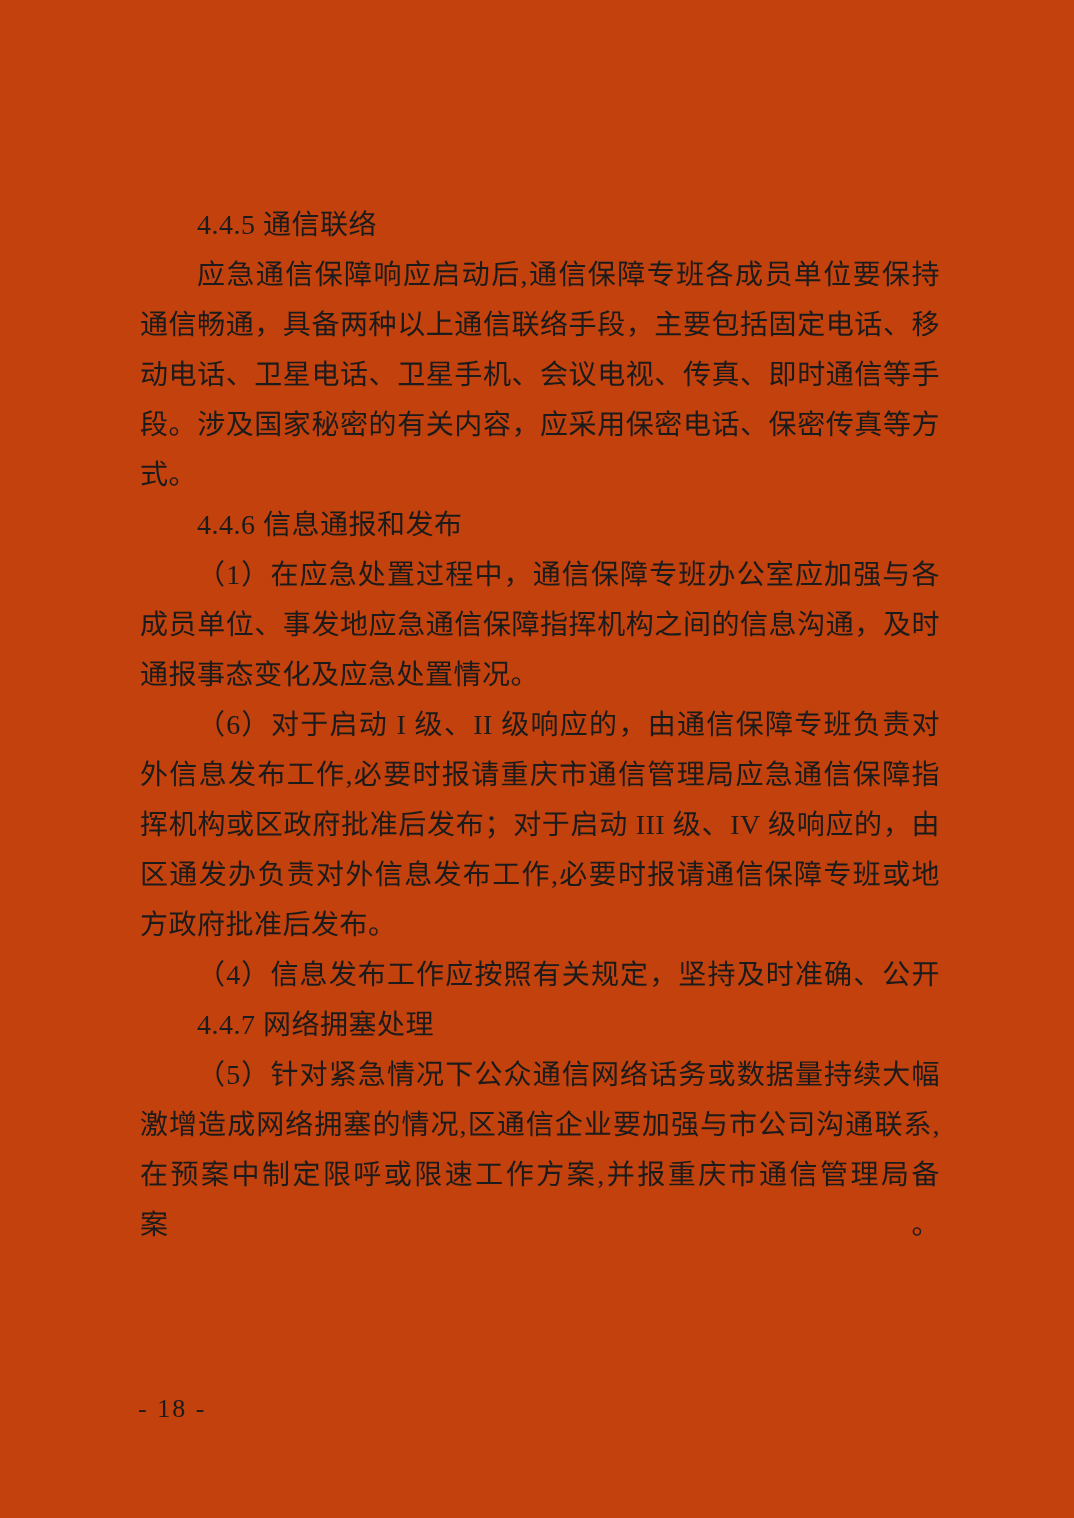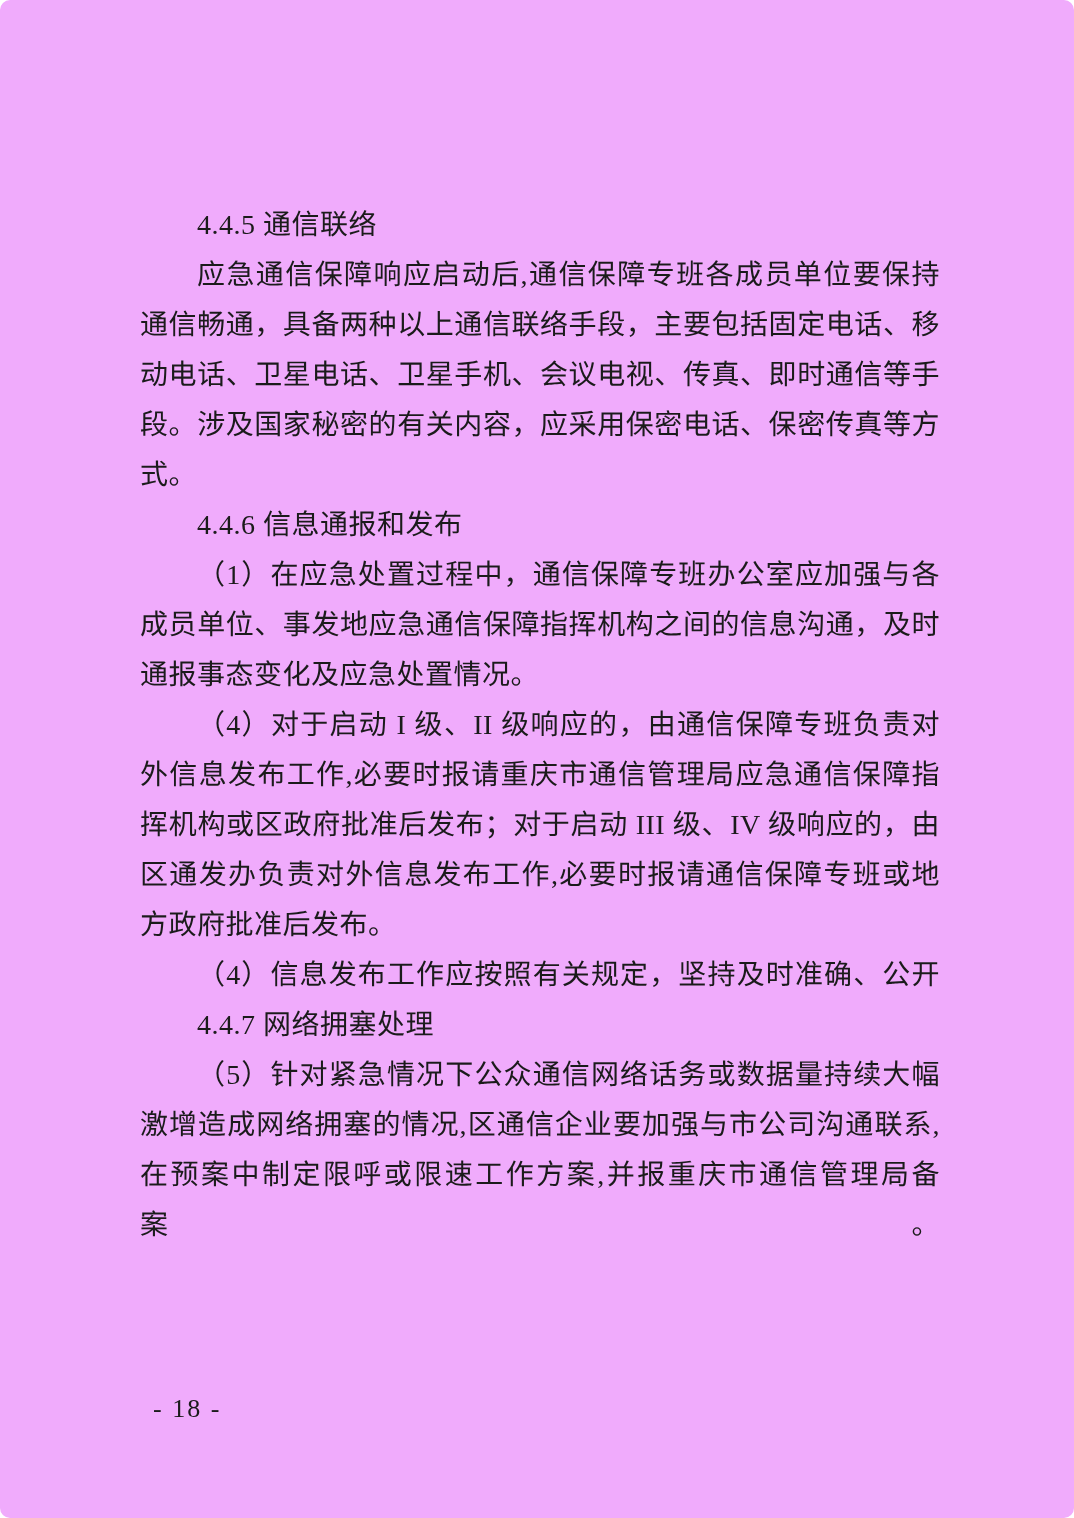--- a/index.html
+++ b/index.html
@@ -4,25 +4,24 @@
 <style>
   html, body {
     margin: 0;
     padding: 0;
     background: #ffffff;
   }
   .page {
     position: relative;
     width: 1074px;
     height: 1518px;
-    background: #f0abfc;
+    background: #c2410c;
     color: #1b1b1b;
     font-family: "Liberation Serif", "DejaVu Serif", serif;
     overflow: hidden;
-    border-radius: 10px;
   }
   .content {
     position: absolute;
     left: 140px;
     top: 200px;
     width: 800px;
   }
   .line {
     font-size: 28px;
     line-height: 50px;
@@ -38,39 +37,38 @@
     text-align-last: justify;
   }
   .footer {
     position: absolute;
     left: 138px;
     top: 1392px;
     font-size: 26px;
     line-height: 34px;
     color: #1b1b1b;
     letter-spacing: 2px;
-    margin-left: 15px;
   }
 </style>
 </head>
 <body>
 
 <div class="page">
   <div class="content">
     <div class="line indent">4.4.5 通信联络</div>
     <div class="line indent fill">应急通信保障响应启动后,通信保障专班各成员单位要保持</div>
     <div class="line fill">通信畅通，具备两种以上通信联络手段，主要包括固定电话、移</div>
     <div class="line fill">动电话、卫星电话、卫星手机、会议电视、传真、即时通信等手</div>
     <div class="line fill">段。涉及国家秘密的有关内容，应采用保密电话、保密传真等方</div>
     <div class="line">式。</div>
     <div class="line indent">4.4.6 信息通报和发布</div>
     <div class="line indent fill">（1）在应急处置过程中，通信保障专班办公室应加强与各</div>
     <div class="line fill">成员单位、事发地应急通信保障指挥机构之间的信息沟通，及时</div>
     <div class="line">通报事态变化及应急处置情况。</div>
-    <div class="line indent fill">（4）对于启动 I 级、II 级响应的，由通信保障专班负责对</div>
+    <div class="line indent fill">（6）对于启动 I 级、II 级响应的，由通信保障专班负责对</div>
     <div class="line fill">外信息发布工作,必要时报请重庆市通信管理局应急通信保障指</div>
     <div class="line fill">挥机构或区政府批准后发布；对于启动 III 级、IV 级响应的，由</div>
     <div class="line fill">区通发办负责对外信息发布工作,必要时报请通信保障专班或地</div>
     <div class="line">方政府批准后发布。</div>
     <div class="line indent fill">（4）信息发布工作应按照有关规定，坚持及时准确、公开</div>
     <div class="line indent">4.4.7 网络拥塞处理</div>
     <div class="line indent fill">（5）针对紧急情况下公众通信网络话务或数据量持续大幅</div>
     <div class="line fill">激增造成网络拥塞的情况,区通信企业要加强与市公司沟通联系,</div>
     <div class="line fill">在预案中制定限呼或限速工作方案,并报重庆市通信管理局备案。</div>
   </div>

